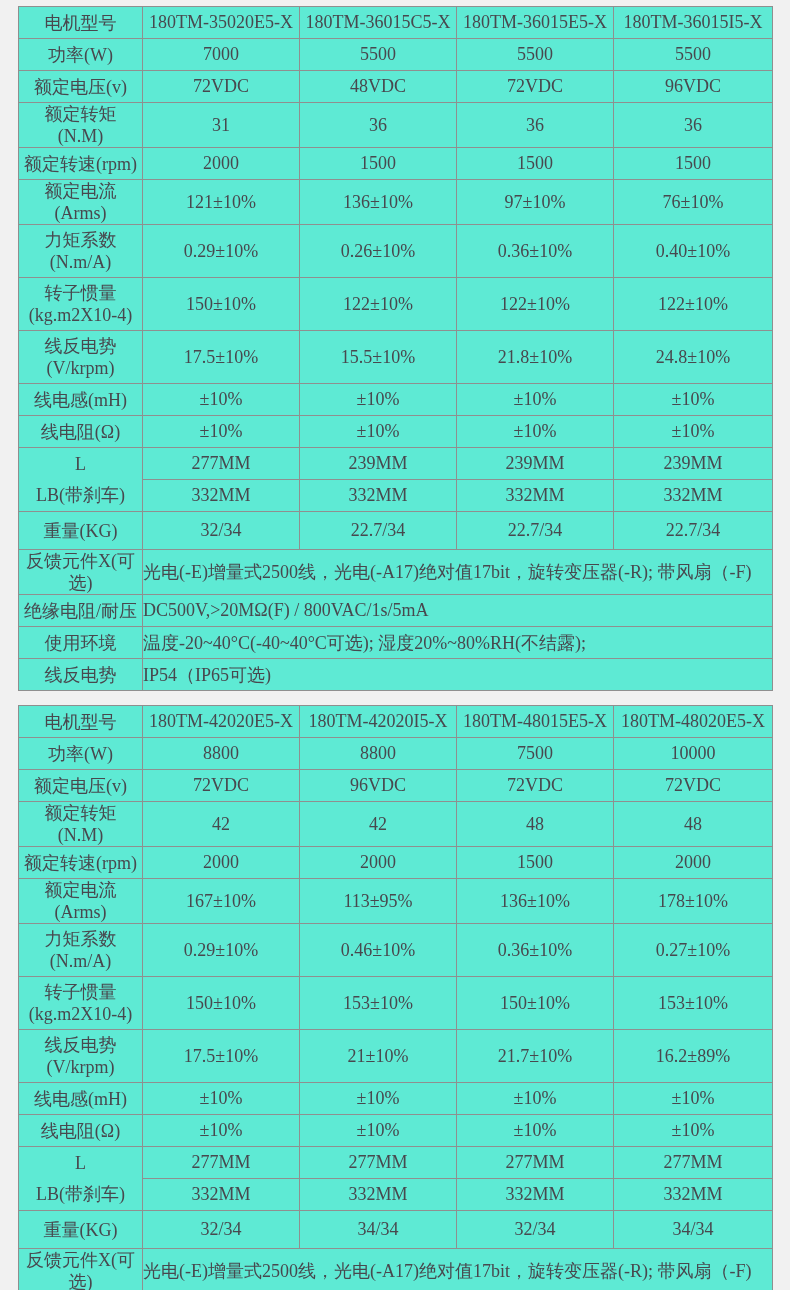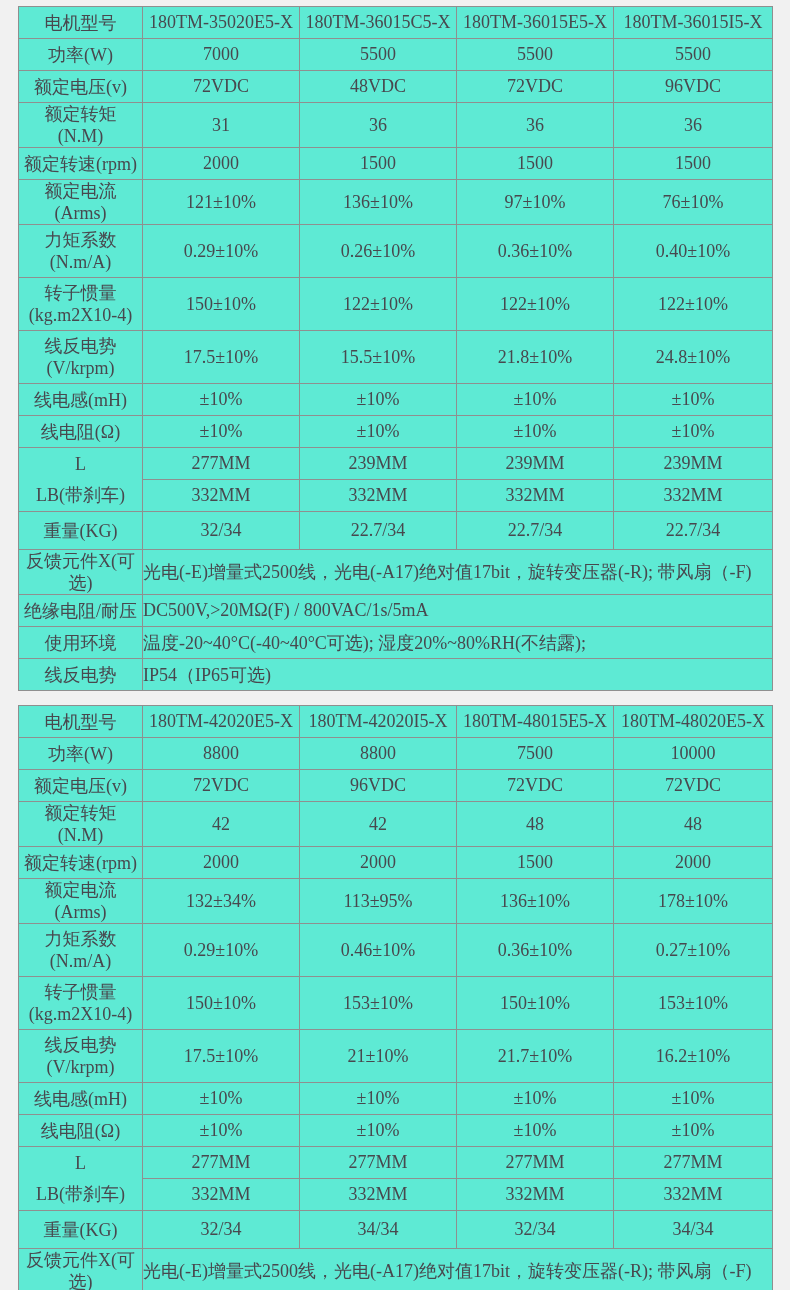--- a/index.html
+++ b/index.html
@@ -210,21 +210,21 @@
         </tr>
         <tr class="r">
           <td class="label">额定转速(rpm)</td>
           <td>2000</td>
           <td>2000</td>
           <td>1500</td>
           <td>2000</td>
         </tr>
         <tr class="r">
           <td class="label">额定电流(Arms)</td>
-          <td>132±34%</td>
+          <td>167±10%</td>
           <td>113±95%</td>
           <td>136±10%</td>
           <td>178±10%</td>
         </tr>
         <tr class="r2">
           <td class="label">力矩系数
 (N.m/A)</td>
           <td>0.29±10%</td>
           <td>0.46±10%</td>
           <td>0.36±10%</td>
@@ -237,21 +237,21 @@
           <td>153±10%</td>
           <td>150±10%</td>
           <td>153±10%</td>
         </tr>
         <tr class="r2">
           <td class="label">线反电势
 (V/krpm)</td>
           <td>17.5±10%</td>
           <td>21±10%</td>
           <td>21.7±10%</td>
-          <td>16.2±10%</td>
+          <td>16.2±89%</td>
         </tr>
         <tr class="r">
           <td class="label">线电感(mH)</td>
           <td>±10%</td>
           <td>±10%</td>
           <td>±10%</td>
           <td>±10%</td>
         </tr>
         <tr class="r">
           <td class="label">线电阻(Ω)</td>

